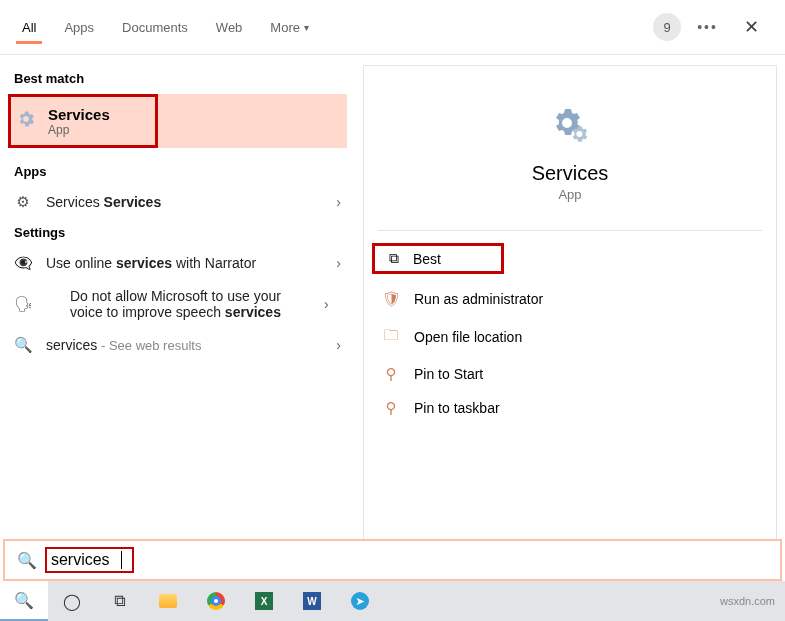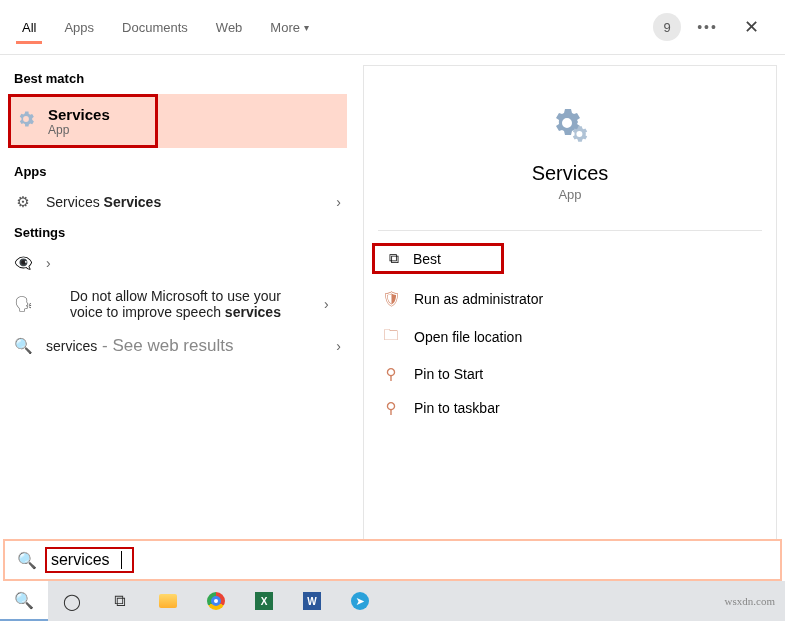--- a/index.html
+++ b/index.html
@@ -29,21 +29,21 @@
 .gear-mini { font-size: 18px; color: #999; }
 .bm-title { font-weight: 600; font-size: 15px; }
 .bm-sub { font-size: 12px; color: #666; }
 
 
 .row { display: flex; align-items: center; padding: 8px 14px; gap: 14px; cursor: pointer; position: relative; }
 .row .icon { width: 18px; text-align: center; color: #555; font-size: 15px; }
 .row .txt { flex: 1; font-size: 14px; color: #222; }
 .row .chev { color: #666; font-size: 14px; }
 .row .txt b { font-weight: 600; }
-.row .hint { color: #888; font-size: 17px; }
+.row .hint { color: #888; font-size: 13px; }
 
 
 .preview { border: 1px solid #e5e5e5; margin: 0 8px; height: 476px; padding: 20px 0 0 0; }
 .gear-big { width: 48px; height: 48px; margin: 18px auto 10px; display: flex; align-items: center; justify-content: center; }
 .gear-big svg { width: 48px; height: 48px; }
 .pv-title { text-align: center; font-size: 20px; font-weight: 400; }
 .pv-sub { text-align: center; font-size: 13px; color: #777; margin-top: 2px; margin-bottom: 28px; }
 .pv-sep { border: none; border-top: 1px solid #e5e5e5; margin: 0 14px 8px; }
 
 .action { display: flex; align-items: center; padding: 8px 18px; gap: 14px; cursor: pointer; font-size: 14px; }
@@ -55,21 +55,21 @@
 .searchbar .sicon { font-size: 16px; padding: 0 6px; }
 .search-hl { border: 2px solid #c40000; display: inline-flex; align-items: center; height: 26px; padding: 0 10px 0 4px; margin-left: 2px; }
 .search-in { border: none; outline: none; font-size: 16px; width: 70px; }
 .cursor { display: inline-block; width: 1px; height: 18px; background: #000; vertical-align: middle; }
 
 
 .taskbar { position: absolute; left: 0; right: 0; bottom: 0; height: 40px; background: #e2e4e7; display: flex; align-items: center; }
 .tb-btn { width: 48px; height: 40px; display: flex; align-items: center; justify-content: center; font-size: 16px; color: #333; cursor: pointer; }
 .tb-btn.active { background: #fff; border-bottom: 2px solid #7aa6d6; }
 .tb-spacer { flex: 1; }
-.watermark { font-size: 11px; color: #888; padding-right: 10px; font-family: Liberation Serif, serif; }
+.watermark { font-size: 11px; color: #888; padding-right: 10px; }
 
 
 .ic-chrome { width:18px; height:18px; border-radius:50%; background: conic-gradient(#ea4335 0 120deg,#fbbc05 120deg 240deg,#34a853 240deg 360deg); position:relative;}
 .ic-chrome::after{content:"";position:absolute;inset:4px;background:#fff;border-radius:50%;border:3px solid #4285f4;}
 .ic-excel{width:18px;height:18px;background:#217346;color:#fff;font-size:10px;font-weight:700;display:flex;align-items:center;justify-content:center;}
 .ic-word{width:18px;height:18px;background:#2b579a;color:#fff;font-size:10px;font-weight:700;display:flex;align-items:center;justify-content:center;}
 .ic-folder{width:18px;height:14px;background:linear-gradient(#ffd86b,#ffb02e);border-radius:2px;}
 .ic-telegram{width:18px;height:18px;border-radius:50%;background:#2aa1da;color:#fff;display:flex;align-items:center;justify-content:center;font-size:11px;}
 </style>
 </head>
@@ -115,20 +115,21 @@
     <div class="section-label">Apps</div>
     <div class="row">
       <span class="icon">⚙</span>
       <span class="txt"><span>Services </span><b>Services</b></span>
       <span class="chev">›</span>
     </div>
 
     <div class="section-label">Settings</div>
     <div class="row">
       <span class="icon">👁‍🗨</span>
+      <span class="txt"><span>Use online </span><b>services</b><span> with Narrator</span></span>
       <span class="chev">›</span>
     </div>
     <div class="row">
       <span class="icon">🗣</span>
       <span class="txt" style="max-width:240px;margin-left:24px;"><span>Do not allow Microsoft to use your voice to improve speech </span><b>services</b></span>
       <span class="chev">›</span>
     </div>
 
     <div class="row">
       <span class="icon">🔍</span>

